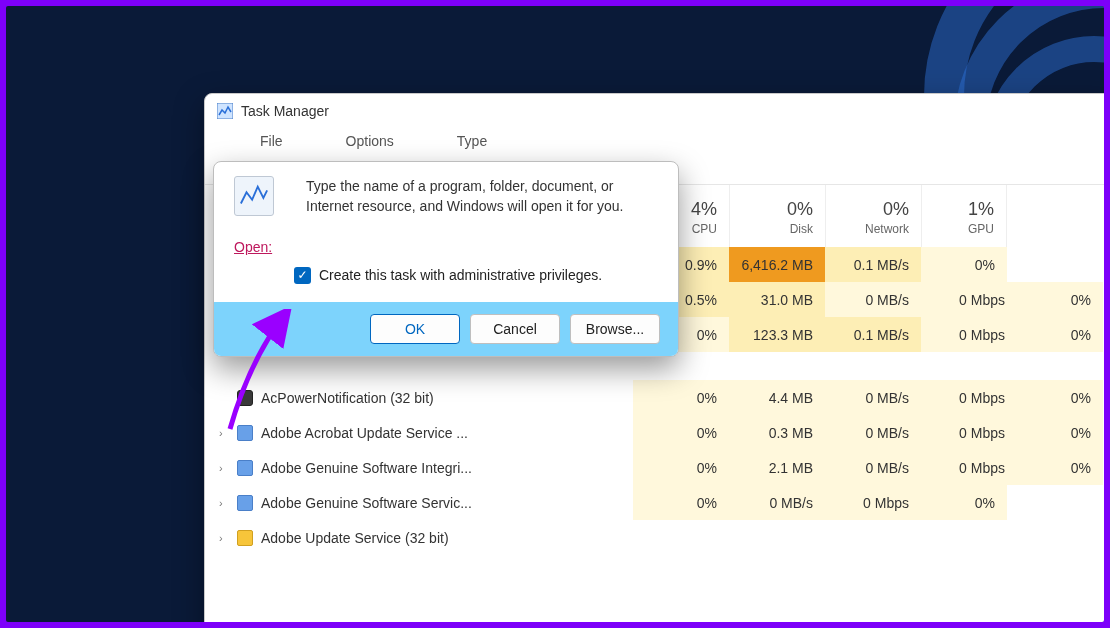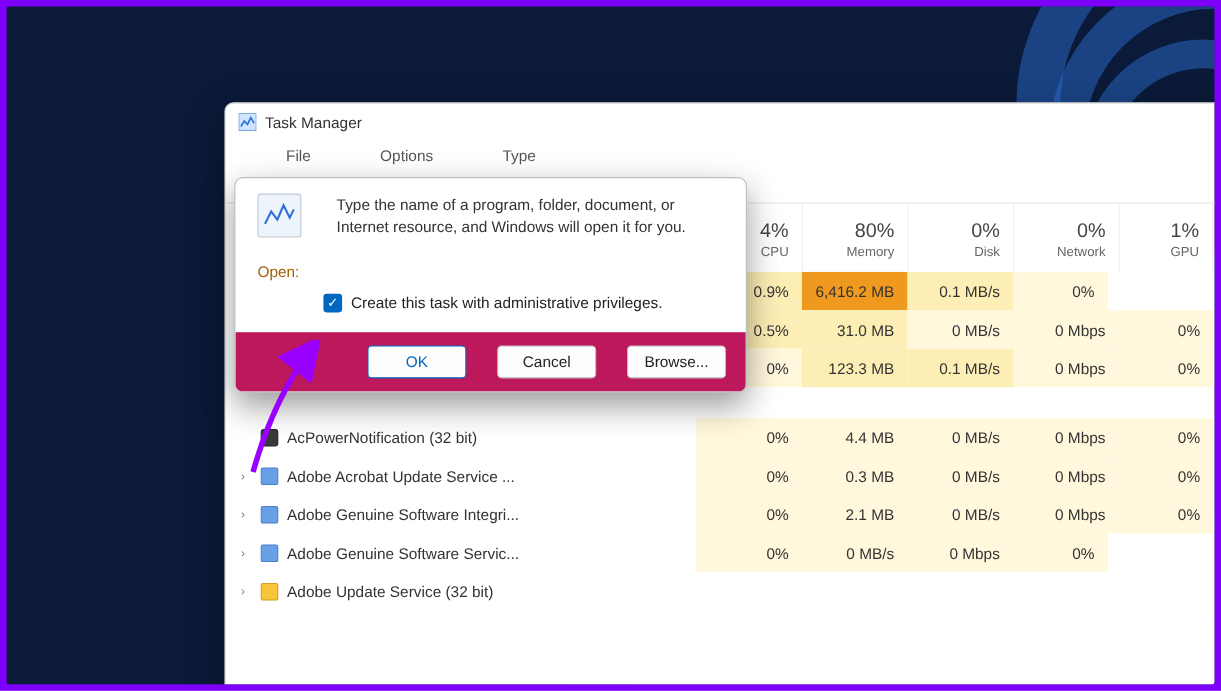--- a/index.html
+++ b/index.html
@@ -45,27 +45,27 @@
   .dlg-title { height:38px; display:flex; align-items:center; padding:0 12px; gap:8px; }
   .dlg-title .ticon { width:16px; height:16px; background:linear-gradient(#6aa8ff,#cfe4ff); border:1px solid #4a7fc8; border-radius:2px; }
   .dlg-title .txt { font-size:14px; color:#222; flex:1; }
   .dlg-close { width:36px; height:28px; display:flex; align-items:center; justify-content:center; font-size:14px; color:#222; cursor:pointer; margin-right:-4px; }
   .dlg-body { padding:14px 20px 18px 20px; }
   .hint { display:flex; gap:32px; margin-bottom:22px; }
   .hint-icon { width:40px; height:40px; border:1px solid #bfc8d4; background:#eef4fb; border-radius:3px; position:relative; }
   .hint-icon svg { position:absolute; inset:4px; }
   .hint-text { font-size:14px; color:#333; line-height:1.45; max-width:340px; }
   .open-row { display:flex; align-items:center; gap:14px; margin-bottom:12px; }
-  .open-lbl { font-size:14px; color:#a16207; width:46px; }
+  .open-lbl { font-size:14px; color:#be185d; width:46px;text-decoration:underline; }
   .combo { flex:1; position:relative; }
   .combo input { width:100%; height:30px; border:1px solid #b9b9b9; border-radius:4px; padding:0 28px 0 10px; font-size:14px; color:#222; outline:none; }
   .combo .dd { position:absolute; right:8px; top:7px; font-size:12px; color:#666; pointer-events:none; }
   .admin-row { display:flex; align-items:center; gap:8px; padding-left:60px; font-size:14px; color:#222; }
   .cbx { width:17px; height:17px; background:#0067c0; border-radius:3px; display:flex; align-items:center; justify-content:center; color:#fff; font-size:12px; }
-  .dlg-btns { background:#be185d; height:54px; display:flex; align-items:center; justify-content:flex-end; gap:28px; padding:0 18px; }
+  .dlg-btns { background:#7dd3fc; height:54px; display:flex; align-items:center; justify-content:flex-end; gap:10px; padding:0 18px; }
   .dbtn { min-width:90px; height:30px; border:1px solid #bfbfbf; background:#fdfdfd; border-radius:4px; font-size:14px; color:#222; cursor:pointer; }
   .dbtn.primary { border-color:#0067c0; color:#0067c0; }
 
   .arrow { position:absolute; left:214px; top:303px; pointer-events:none; }
 </style>
 </head>
 <body>
 
 <div class="desktop">
   <div class="bloom">
@@ -88,24 +88,20 @@
       <span>Type</span>
     </div>
     <div class="tabsrow"></div>
 
     <div class="headers">
       <div class="namecol"></div>
       <div id="hdrs" style="display: flex;">
           <div class="numcol">
             <div class="pct">4%</div>
             <div class="lbl">CPU</div>
-          </div>
-          <div class="numcol">
-            <div class="pct">80%</div>
-            <div class="lbl">Memory</div>
           </div>
           <div class="numcol">
             <div class="pct">0%</div>
             <div class="lbl">Disk</div>
           </div>
           <div class="numcol">
             <div class="pct">0%</div>
             <div class="lbl">Network</div>
           </div>
           <div class="numcol last">

